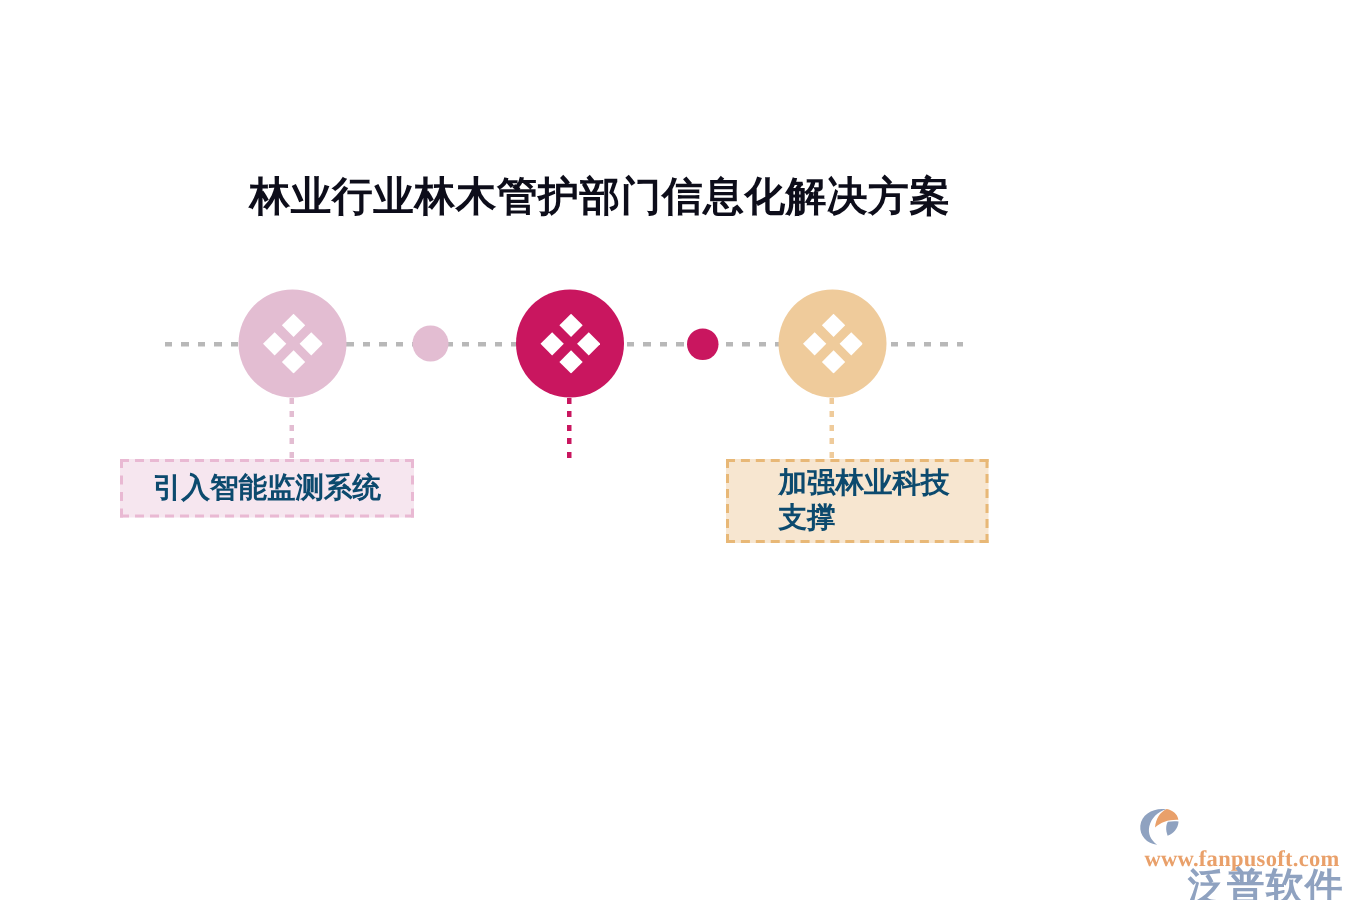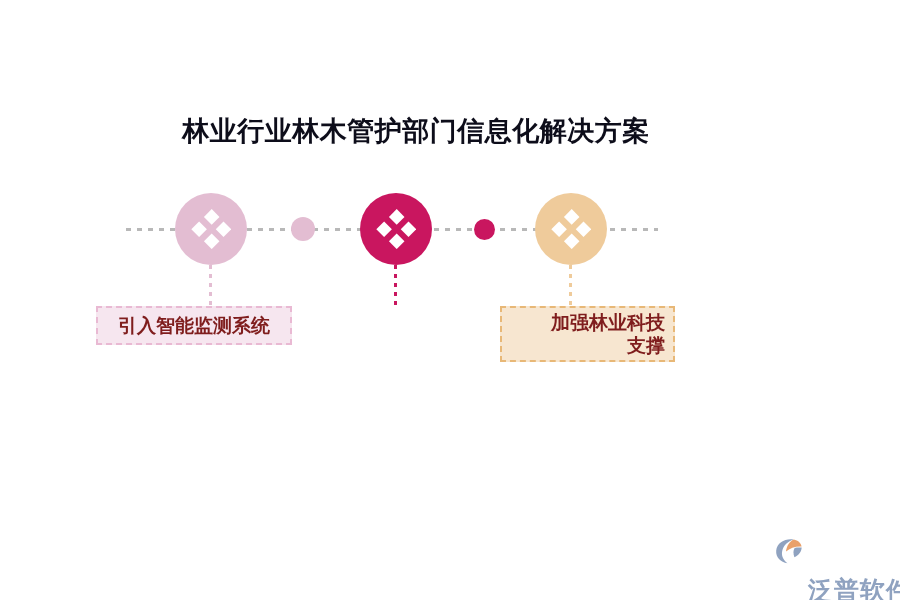--- a/index.html
+++ b/index.html
@@ -10,21 +10,21 @@
     width: 900px;
     height: 600px;
     background: #ffffff;
     font-family: "DejaVu Sans", "Liberation Sans", sans-serif;
     overflow: hidden;
     position: relative;
   }
 
   #stage {
     position: absolute;
-    left: 16px;
+    left: 0;
     top: 0;
     width: 836px;
     height: 600px;
   }
 
   
   #page-title {
     position: absolute;
     left: 0;
     top: 113px;
@@ -107,24 +107,24 @@
       to bottom, #efcb9b 0 4px, rgba(255,255,255,0) 4px 9px);
   }
 
   
   .label-box {
     position: absolute;
     box-sizing: border-box;
     display: flex;
     align-items: center;
     justify-content: center;
-    text-align: right;
+    text-align: left;
     font-size: 19px;
     font-weight: bold;
-    color: #7f1d1d;
+    color: #0c4a6e;
     line-height: 1.22;
     padding: 4px 8px;
     font-family: "DejaVu Sans", "Liberation Sans", sans-serif;
   }
 
   #label-box-1 {
     left: 80px;
     top: 306px;
     width: 196px;
     height: 39px;
@@ -252,15 +252,16 @@
       <svg width="32" height="30" viewBox="0 0 32 30" aria-hidden="true">
         <path d="M20.5 3.5 C12.5 2.2 4.0 6.5 3.2 14.5 C2.6 21.0 7.5 26.5 14.5 27.2
                  C10.0 24.0 8.2 19.5 9.2 15.0 C10.4 9.3 15.0 5.2 20.5 3.5 Z" fill="#8fa2c0"></path>
         <path d="M20.8 3.4 C25.0 4.2 28.0 6.8 28.6 10.5 C22.5 10.2 17.0 12.0 13.0 15.6
                  C13.6 9.8 16.4 5.4 20.8 3.4 Z" fill="#e9a06a"></path>
         <path d="M28.7 11.6 C28.4 16.0 25.6 19.6 21.4 21.2 C20.0 17.4 20.2 14.2 21.6 11.9
                  C23.8 11.4 26.2 11.3 28.7 11.6 Z" fill="#8fa2c0"></path>
       </svg>
     </span>
     <div id="brand-name">泛普软件</div>
+    <div id="brand-url">www.fanpusoft.com</div>
   </div>
 
 </div>
 
 </body></html>

